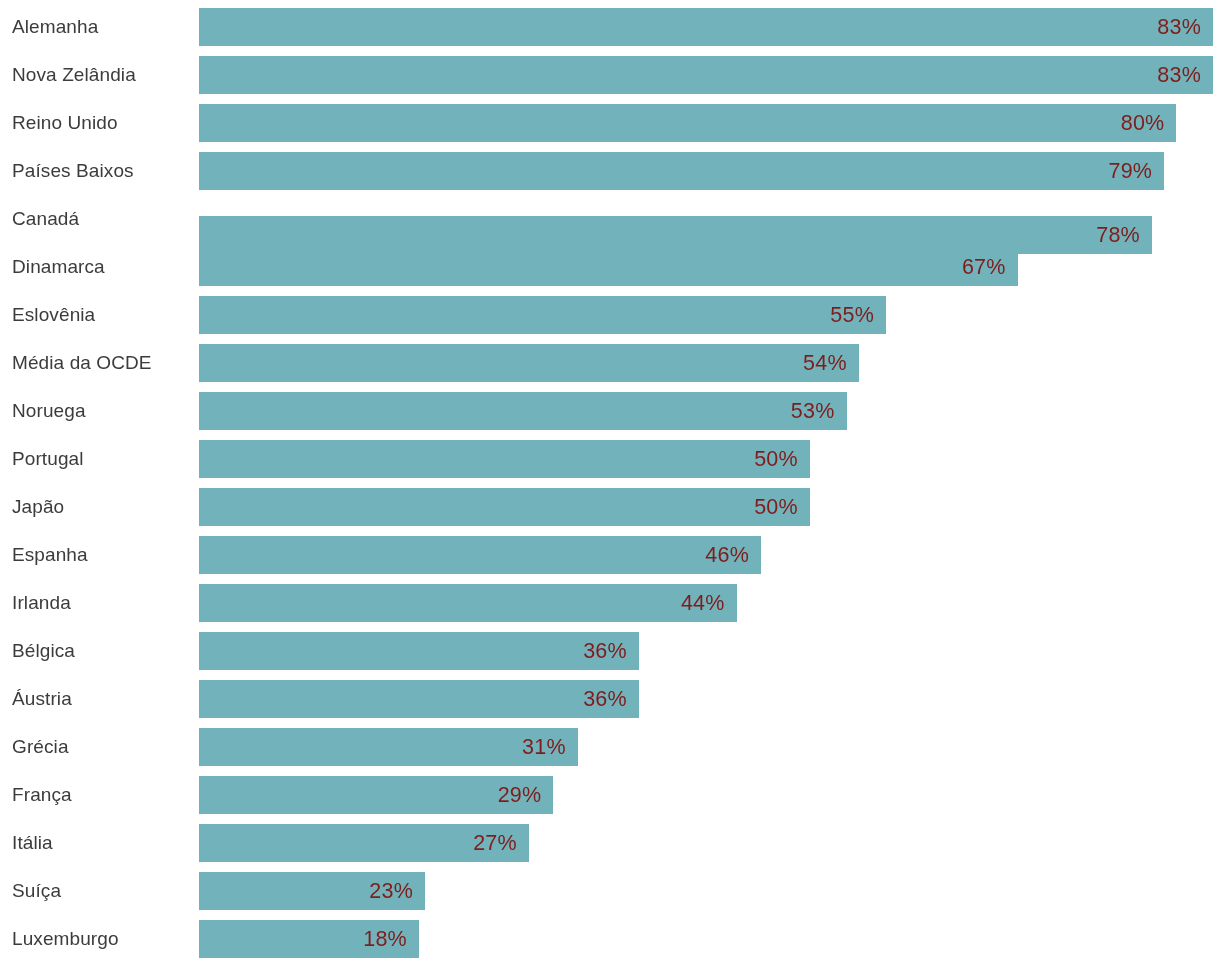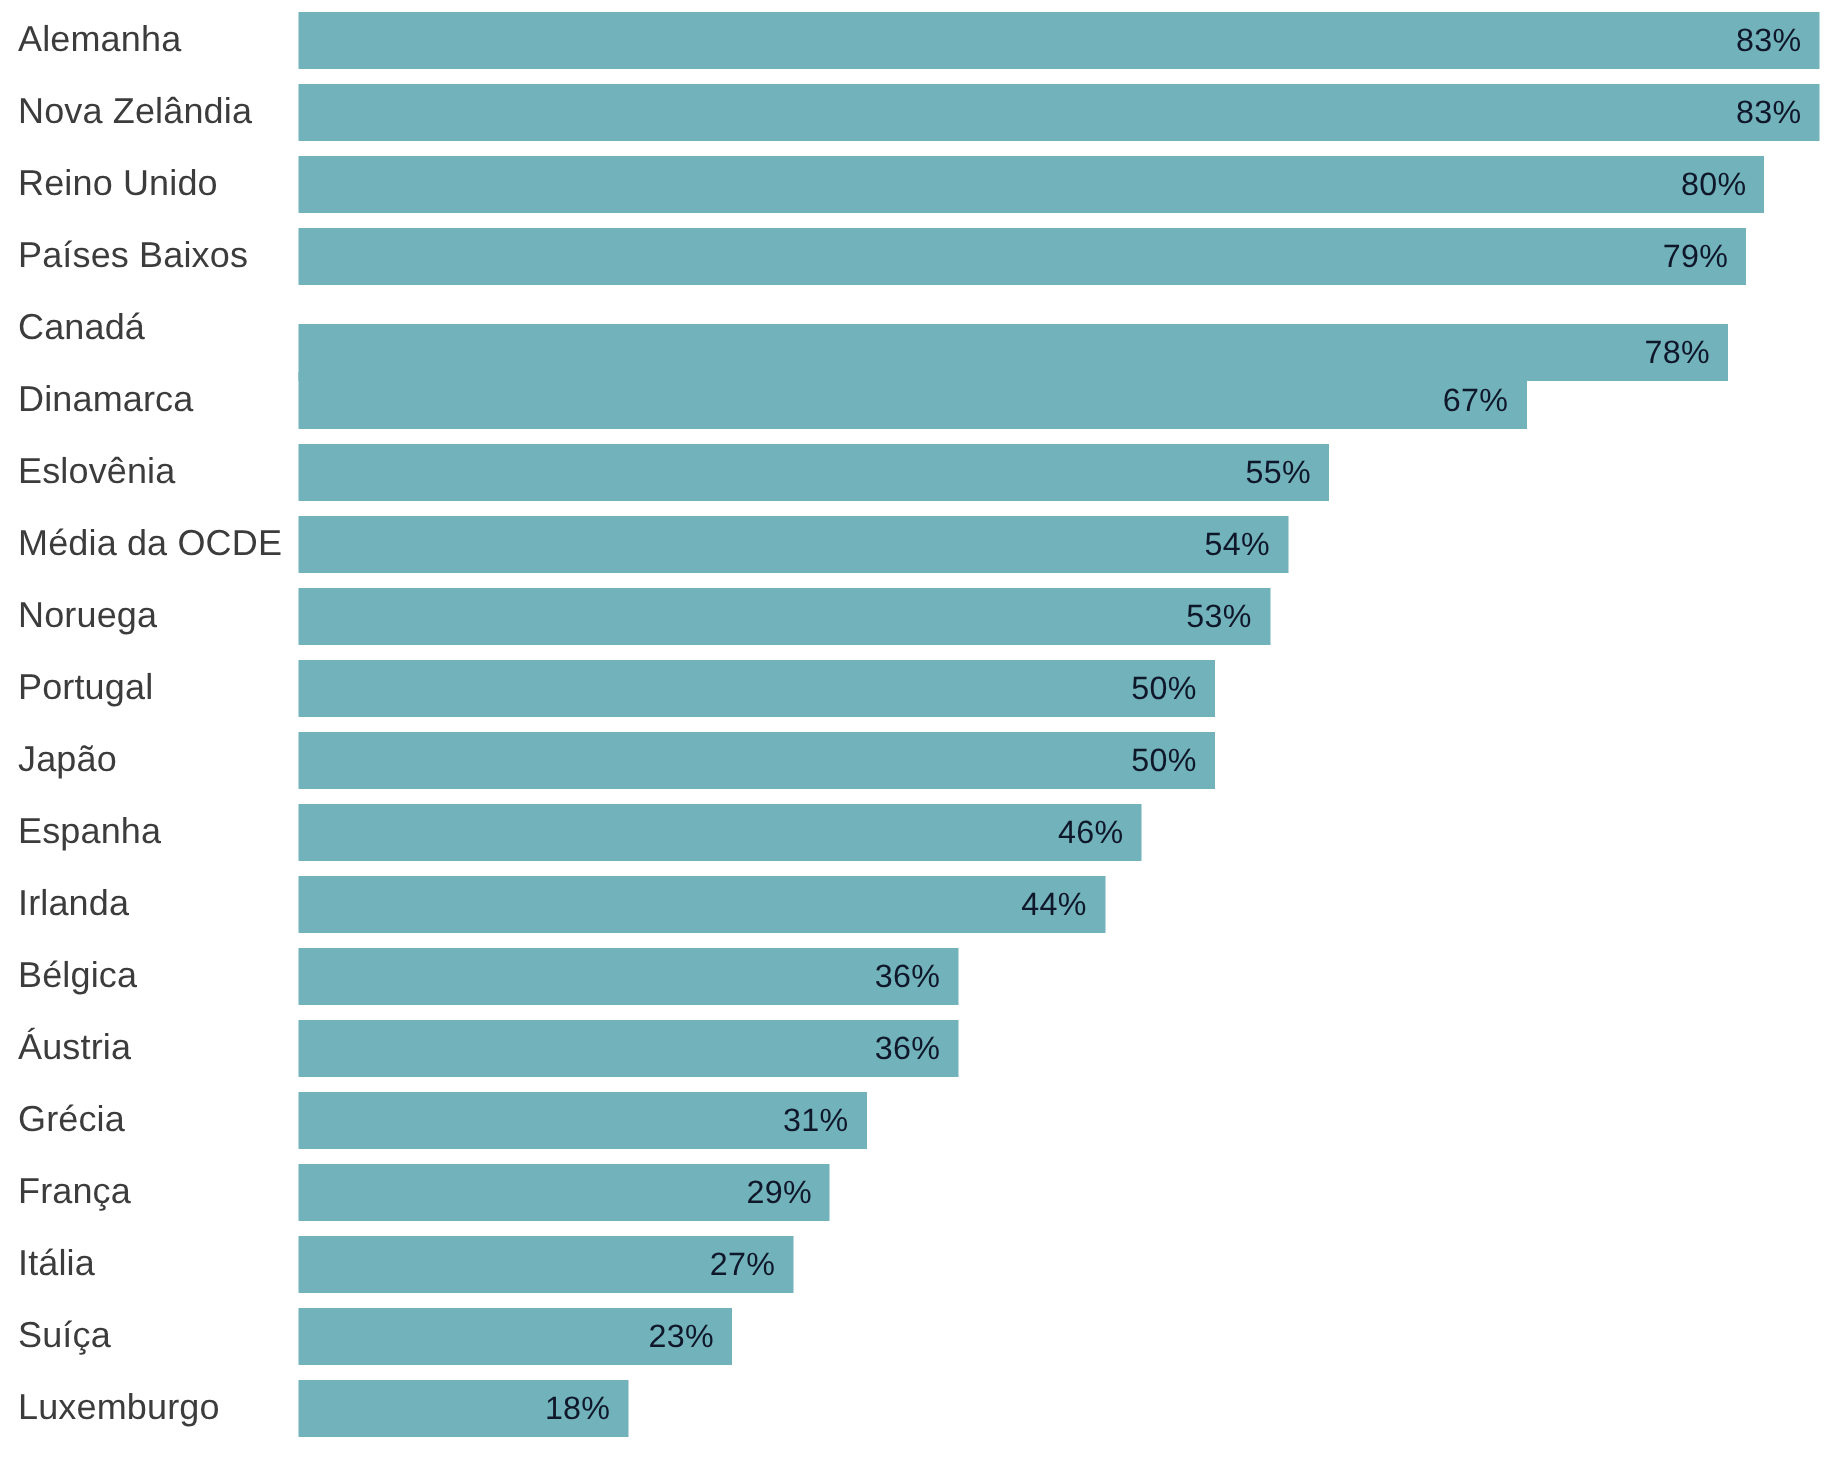--- a/index.html
+++ b/index.html
@@ -29,21 +29,21 @@
     height: 38px;
     display: block;
   }
 
   .row-label {
     position: absolute;
     left: 12px;
     top: 0;
     height: 38px;
     line-height: 38px;
-    font-size: 24px;
+    font-size: 19px;
     color: #3c3c3c;
     white-space: nowrap;
     letter-spacing: 0.1px;
   }
 
   .bar-track {
     position: absolute;
     left: 199px;
     top: 0;
     height: 38px;
@@ -57,21 +57,21 @@
     height: 38px;
     background: #72b2ba;
     box-sizing: border-box;
     display: flex;
     align-items: center;
     justify-content: flex-end;
   }
 
   .bar-value {
     font-size: 21.5px;
-    color: #0f172a;
+    color: #7f1d1d;
     padding-right: 12px;
     white-space: nowrap;
     letter-spacing: 0.2px;
   }
 </style>
 </head>
 <body>
 
 <div id="chart-root">
     <div class="bar-row" style="top: 8px;">
@@ -214,21 +214,21 @@
       <div class="row-label">Itália</div>
       <div class="bar-track">
         <div class="bar" style="width: 329.859px; background: rgb(114, 178, 186);">
           <span class="bar-value">27%</span>
         </div>
       </div>
     </div>
     <div class="bar-row" style="top: 872px;">
       <div class="row-label">Suíça</div>
       <div class="bar-track">
-        <div class="bar" style="width: 289px; background: rgb(114, 178, 186); padding-left: 30px;">
+        <div class="bar" style="width: 226px; background: rgb(114, 178, 186); padding-left: 30px;">
           <span class="bar-value">23%</span>
         </div>
       </div>
     </div>
     <div class="bar-row" style="top: 920px;">
       <div class="row-label">Luxemburgo</div>
       <div class="bar-track">
         <div class="bar" style="width: 219.906px; background: rgb(114, 178, 186);">
           <span class="bar-value">18%</span>
         </div>

